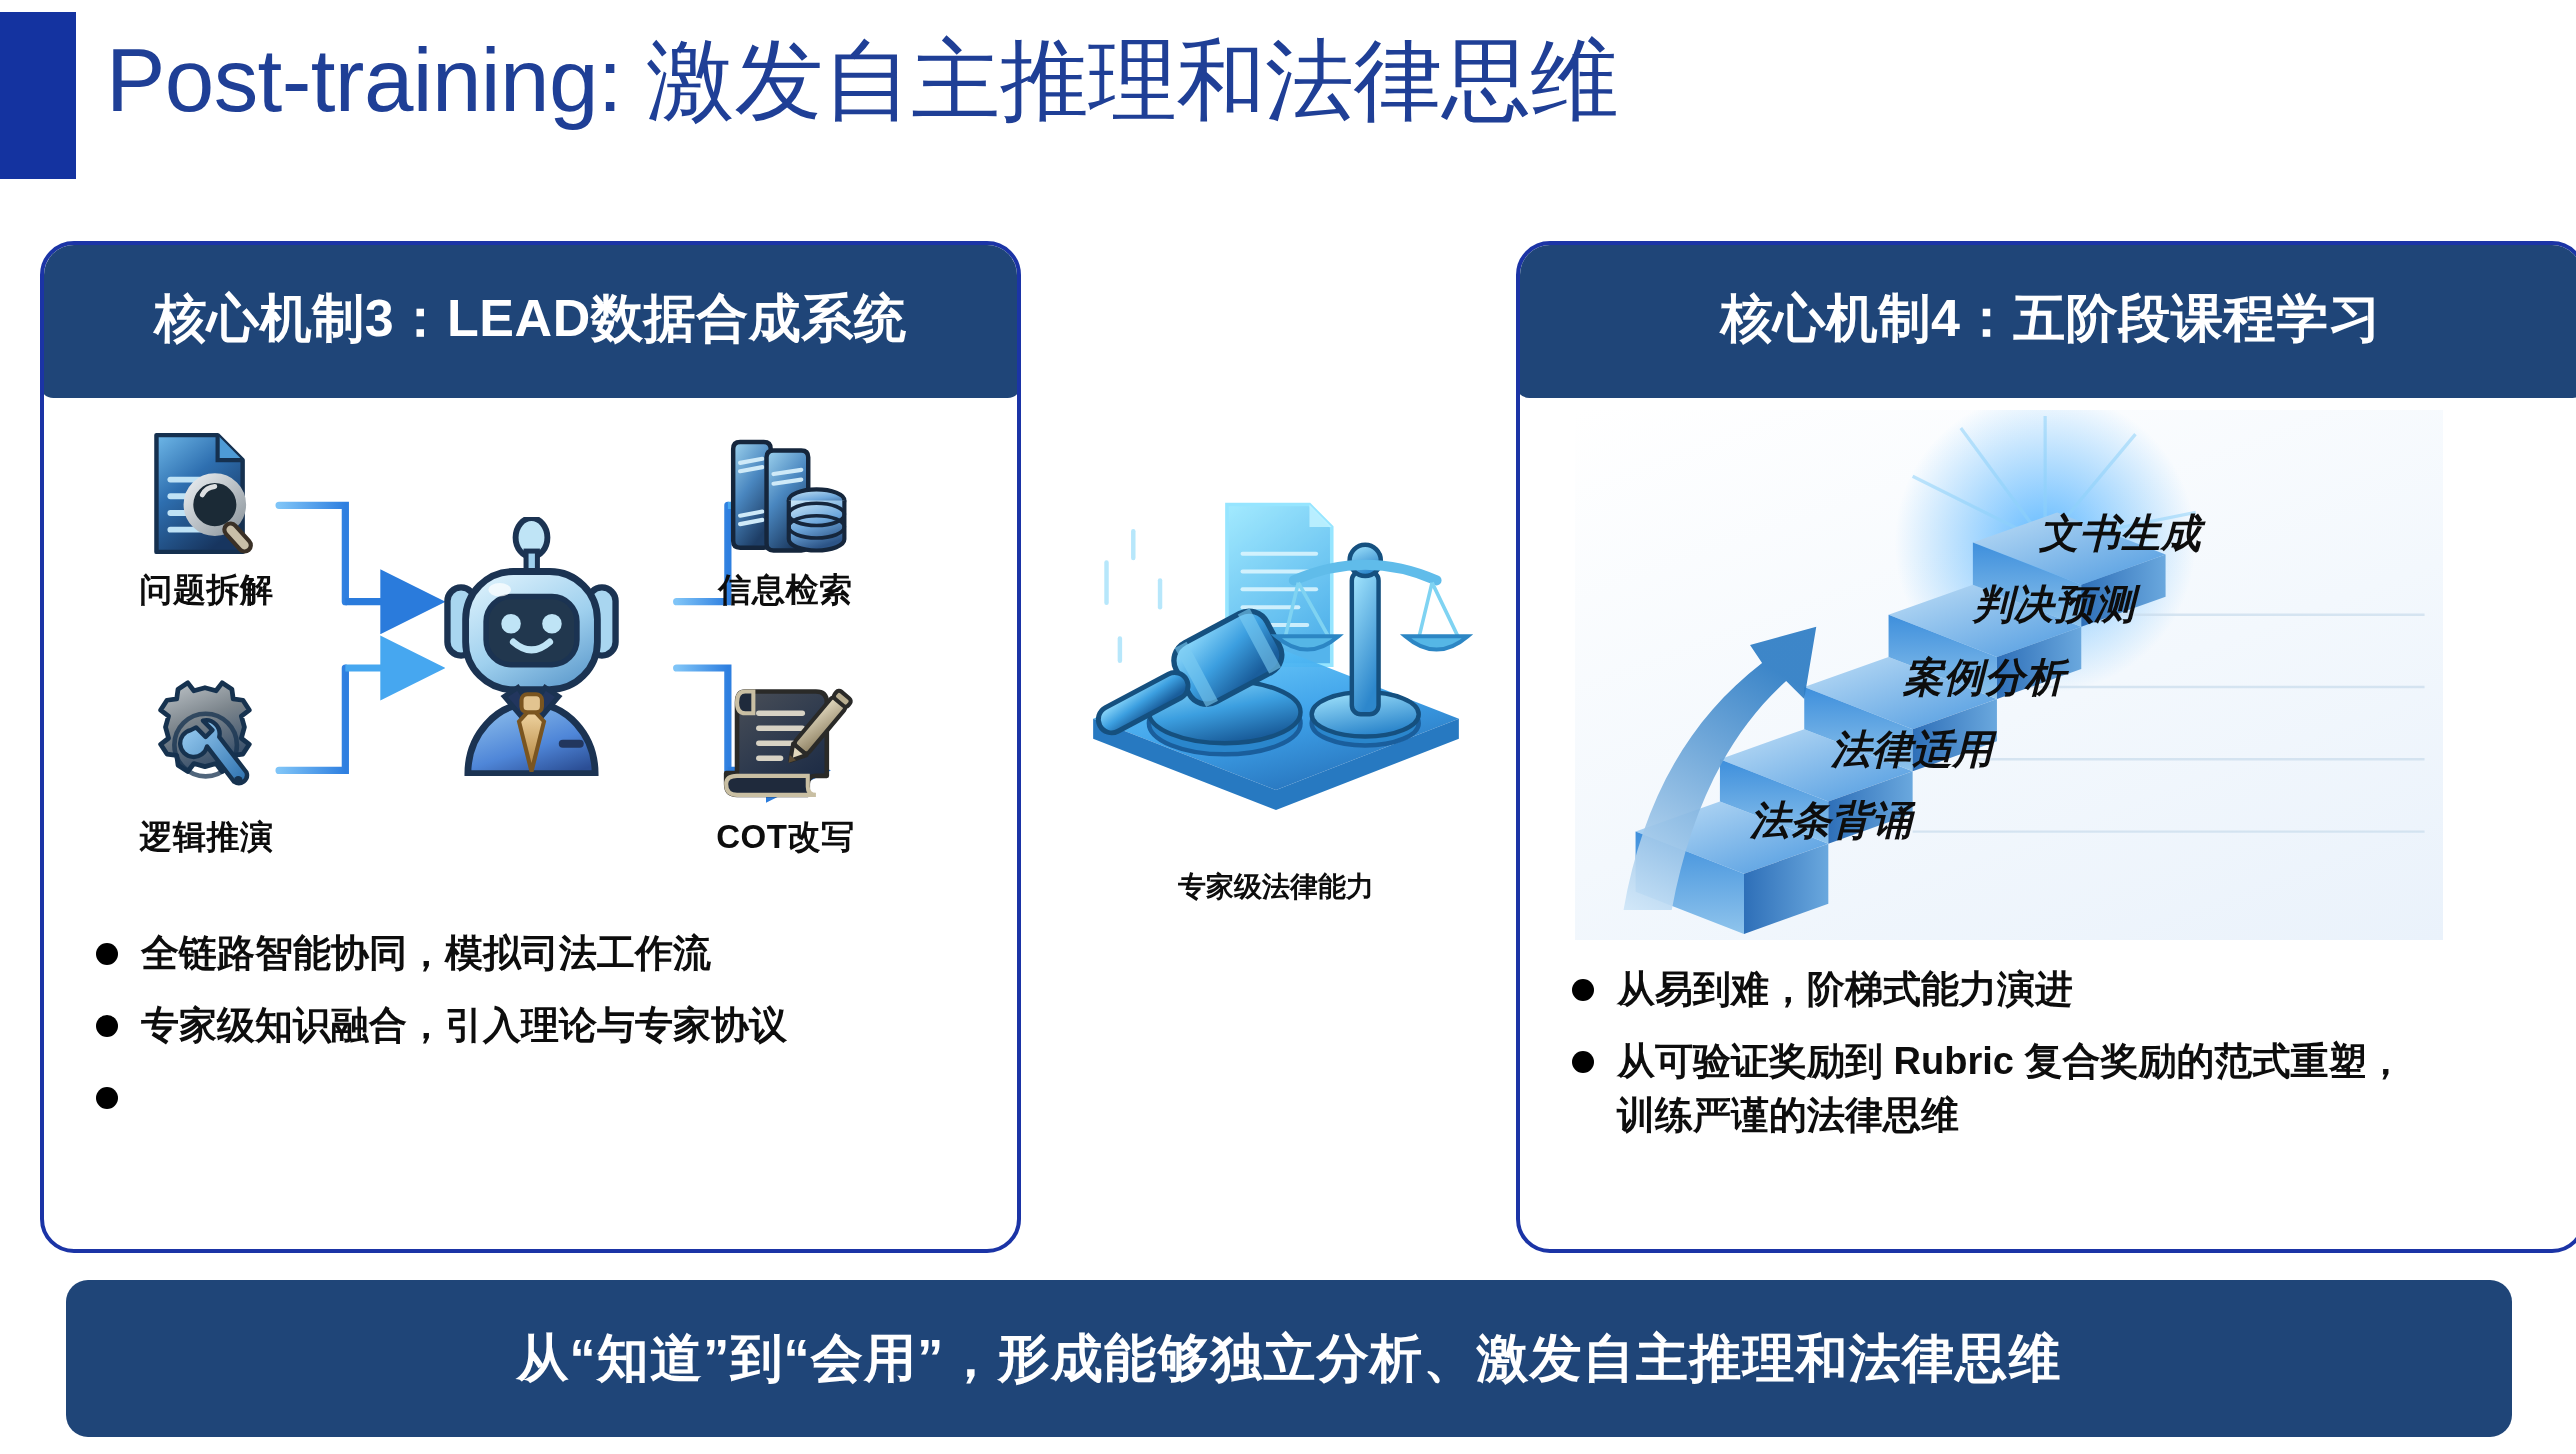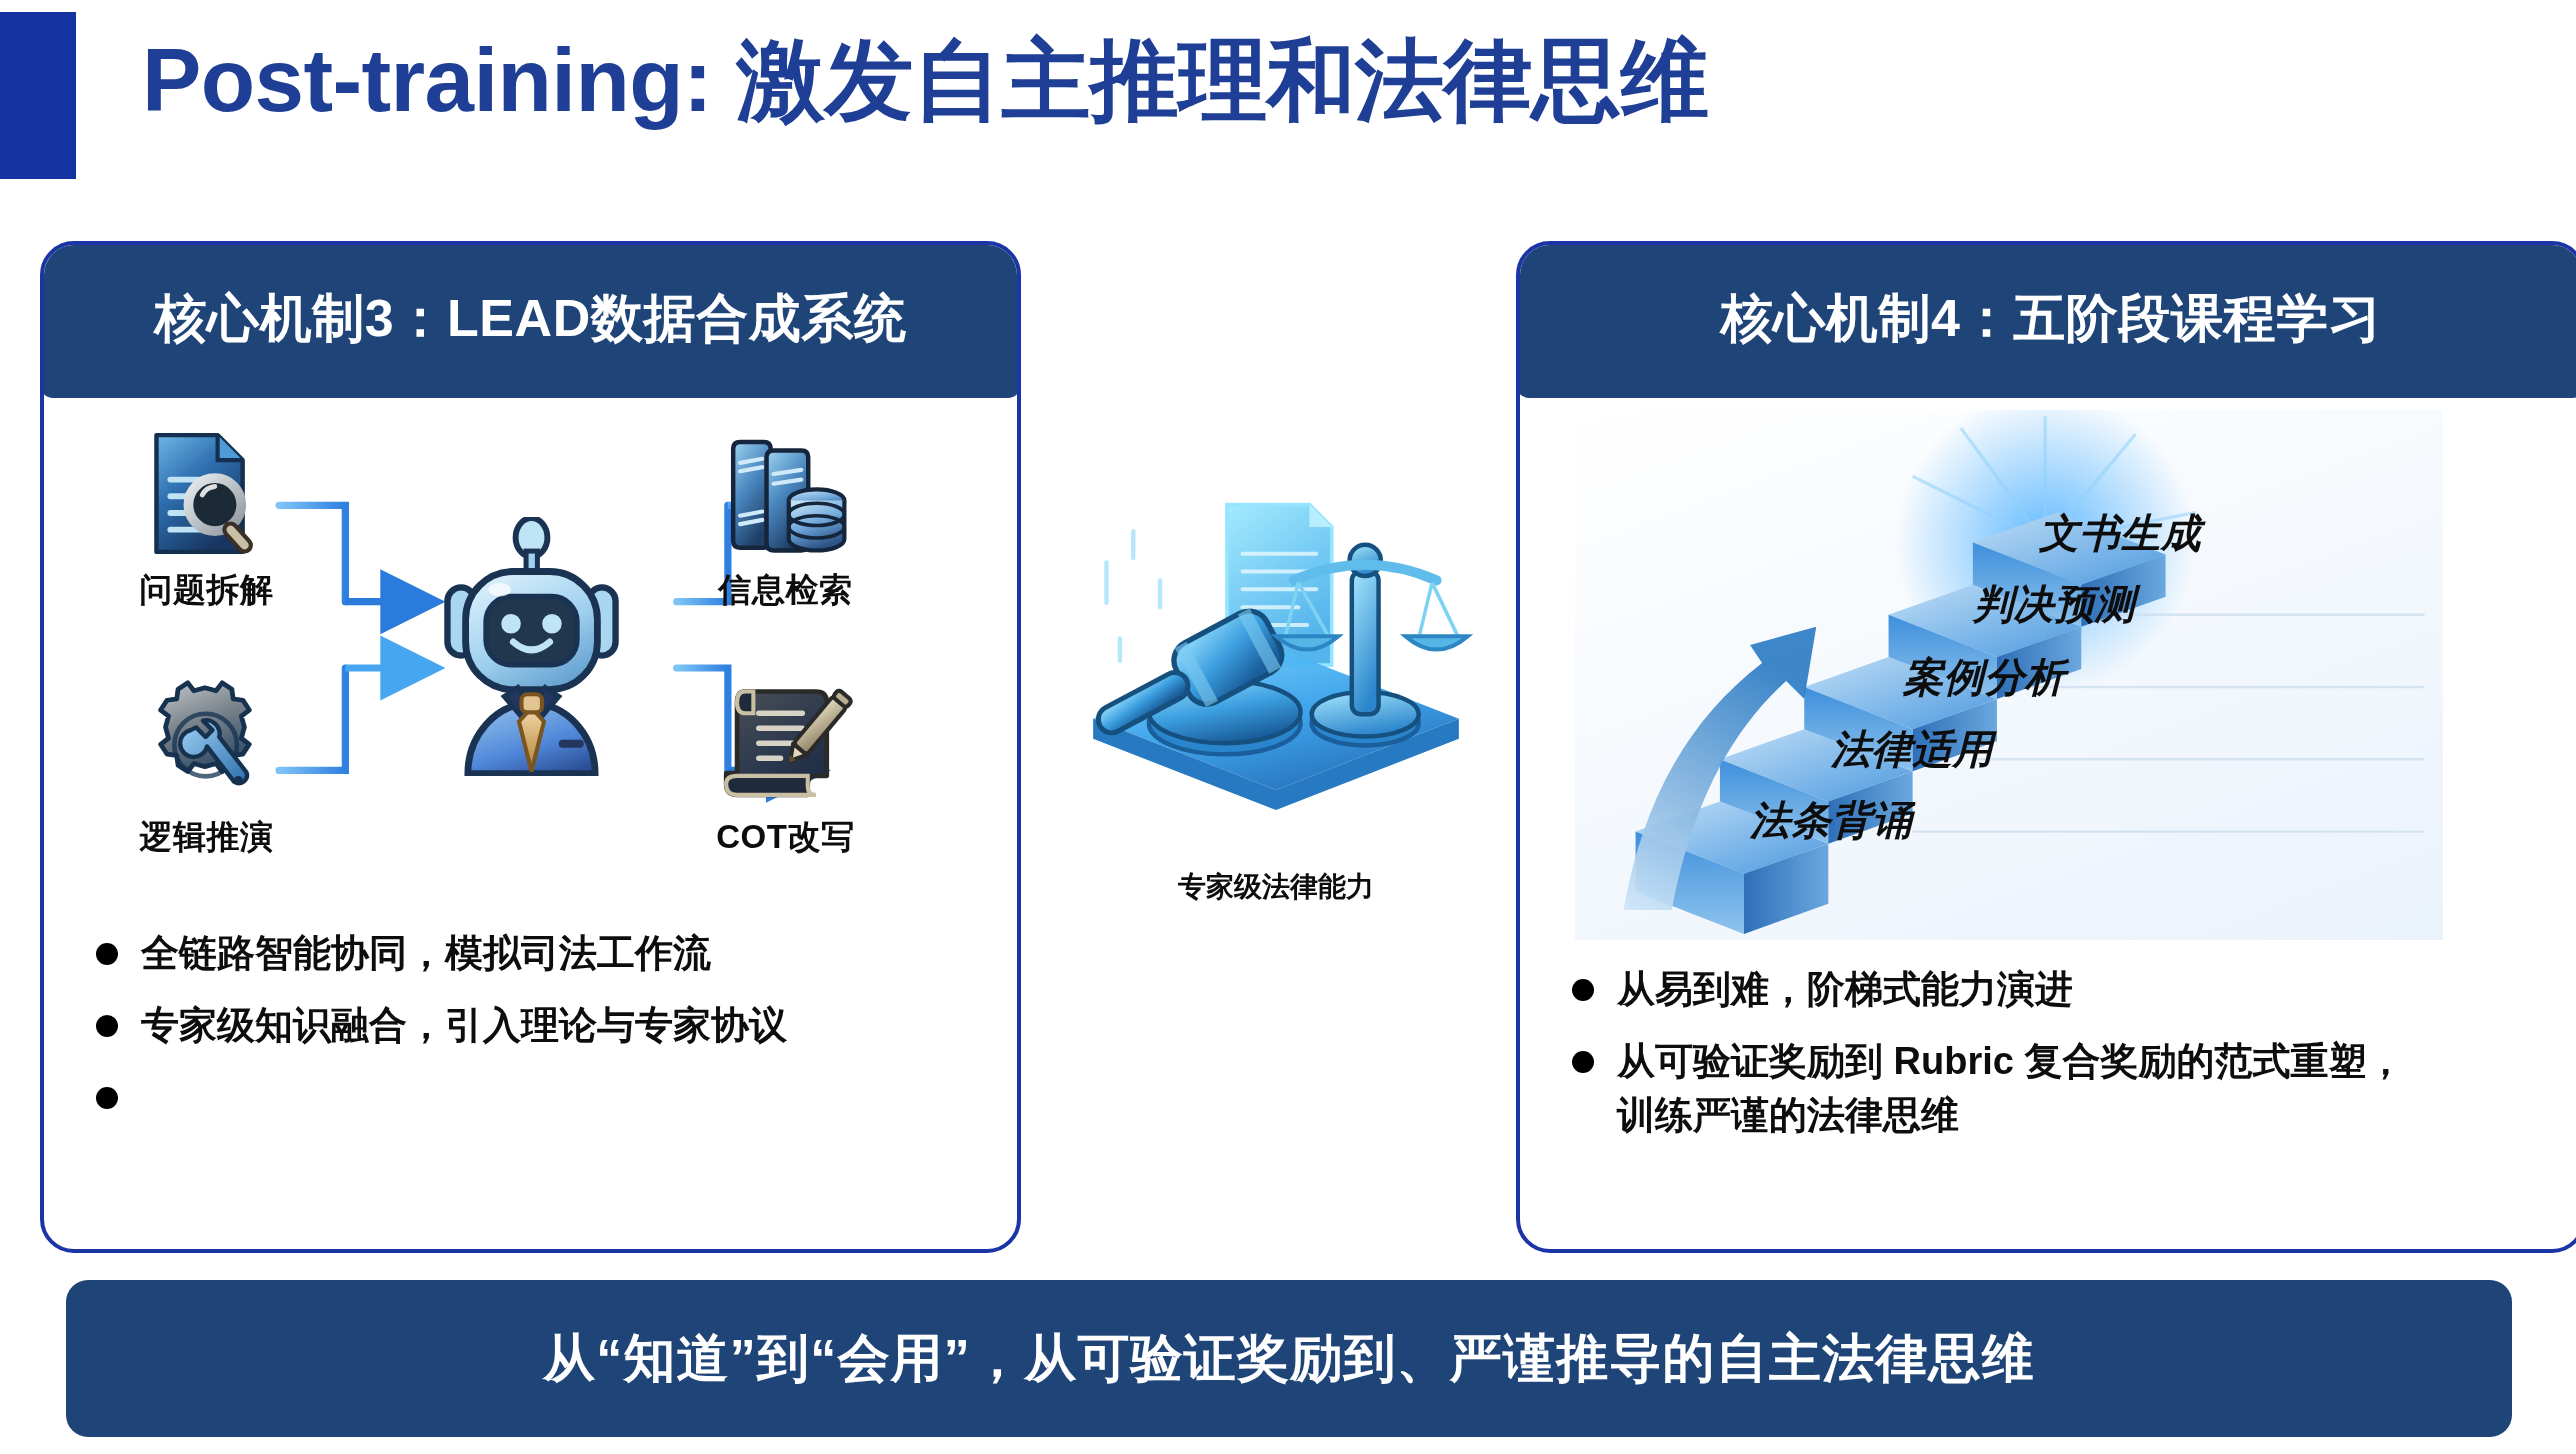--- a/index.html
+++ b/index.html
@@ -11,22 +11,22 @@
   }
 
   
   #title-bar { position:absolute; left:0; top:12px; width:2048px; height:169px; }
   #title-accent {
     position:absolute; left:0; top:0; width:76px; height:167px;
     background:#1433A0;
   }
   #page-title {
     position:absolute; left:106px; top:13.3px;
-    font-size:89px; font-weight:bold; color:#1F3F96;
-    letter-spacing:-0.6px; white-space:nowrap; line-height:1.25;margin-left:36px;
+    font-size:89px; font-weight:normal; color:#1F3F96;
+    letter-spacing:-0.6px; white-space:nowrap; line-height:1.25;
   }
 
   
   .card {
     position:absolute; background:#ffffff;
     border:4.2px solid #1B34A6; border-radius:34px;
     overflow:hidden;
     padding-left:19px;
   }
   #card-left  { left:40px;  top:241px; width:981px; height:1012px; }
@@ -496,15 +496,15 @@
       </div>
       <div class="bullet-row">
         <div class="bullet-dot"></div>
         <div class="bullet-text" style="max-width:801px">从可验证奖励到 Rubric 复合奖励的范式重塑，训练严谨的法律思维</div>
       </div>
     </div>
   </div>
 </div>
 
 <div id="bottom-banner">
-  <div id="bottom-banner-text">从“知道”到“会用”，从可验证奖励到、严谨推导的自主法律思维</div>
+  <div id="bottom-banner-text">从“知道”到“会用”，形成能够独立分析、激发自主推理和法律思维</div>
 </div>
 
 
 </body></html>

